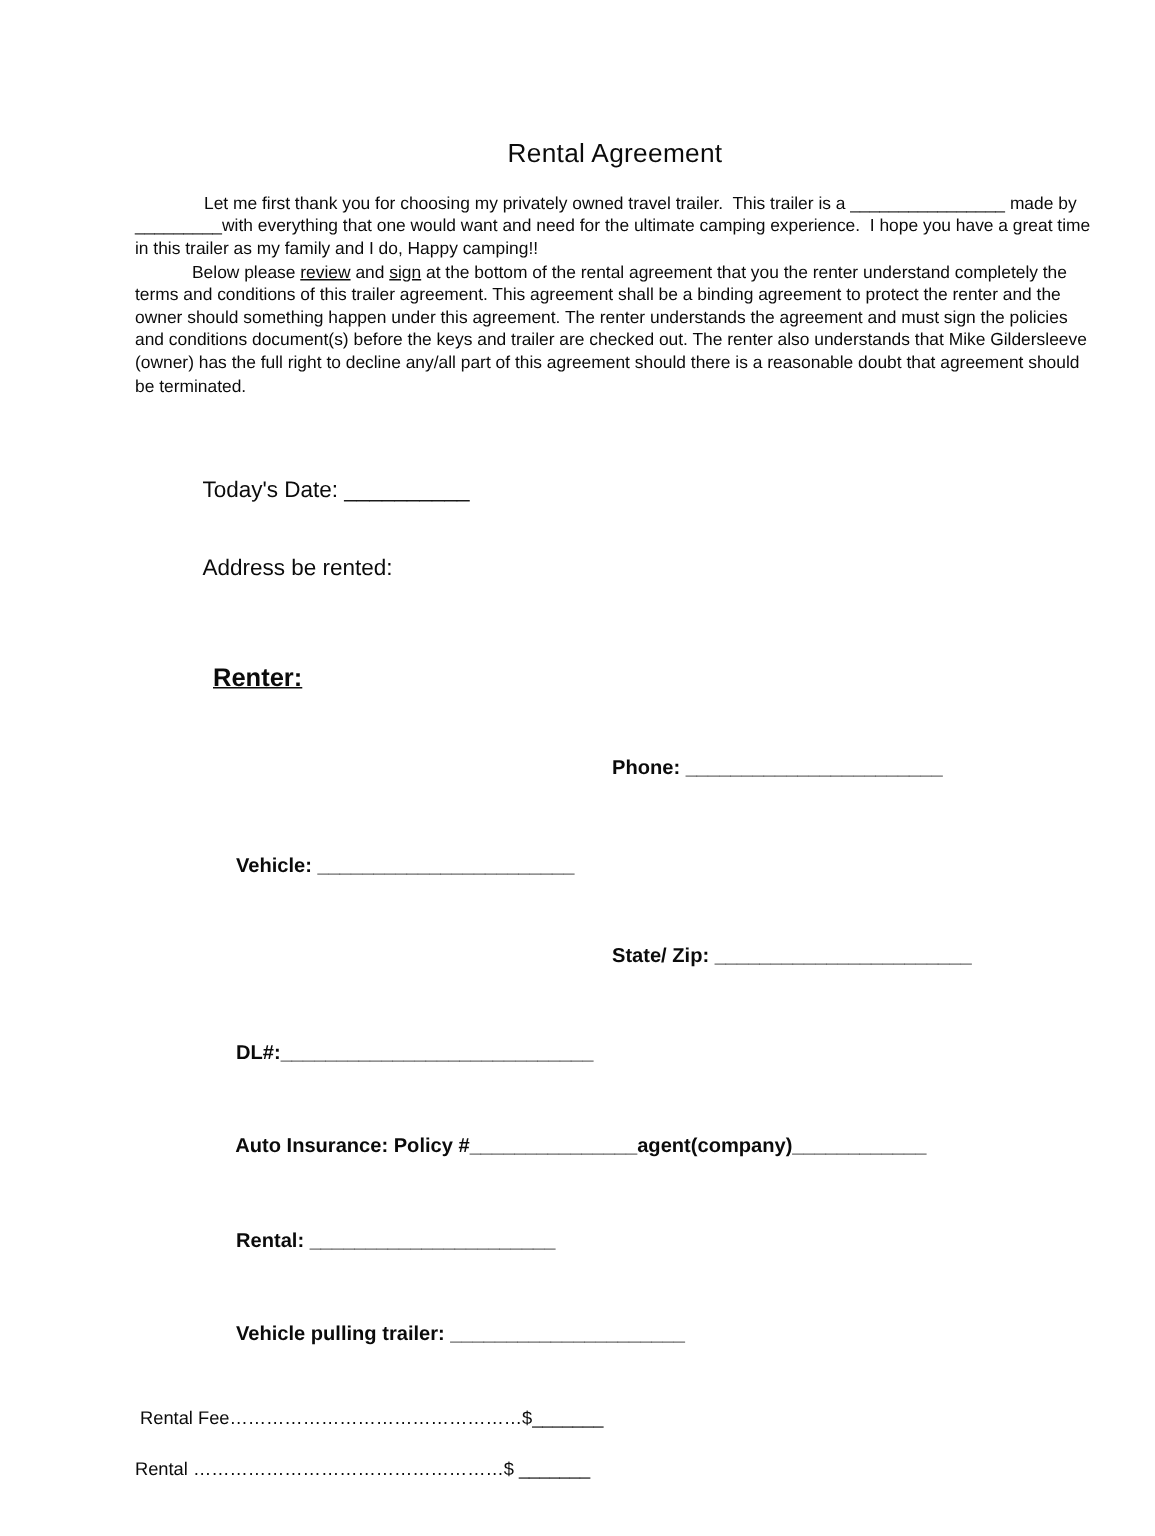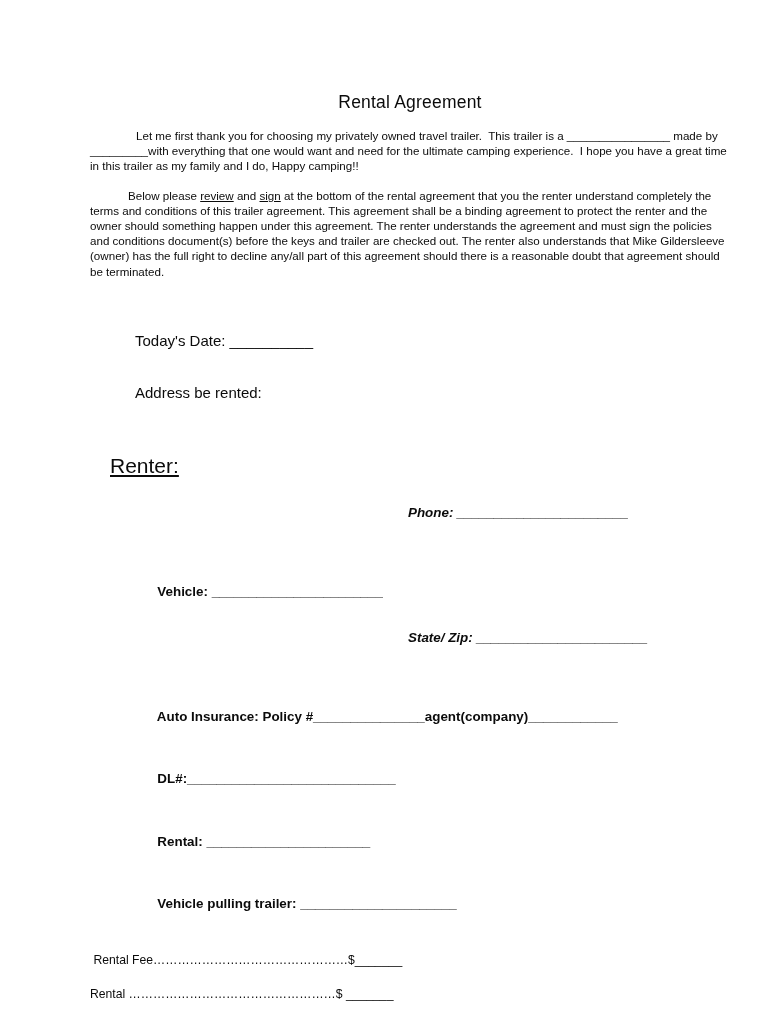--- a/index.html
+++ b/index.html
@@ -5,30 +5,30 @@
   html, body { margin:0; padding:0; background:#ffffff; }
   body {
     width:770px; height:1024px; overflow:hidden;
     font-family:"Liberation Sans", sans-serif;
     color:#0b0b0b;
   }
   .page { box-sizing:border-box; width:770px; height:1024px; padding:92px 40px 0 90px; position:relative; }
   .title { text-align:center; font-size:17.5px; line-height:21px; font-weight:400; letter-spacing:0.2px; }
   .para { font-size:11.6px; line-height:15.2px; white-space:pre-wrap; }
   .p1 { margin-top:15px; text-indent:46px; }
-  .p2 { margin-top:14px; text-indent:38px; }
+  .p2 { margin-top:0; text-indent:38px; }
   .u { text-decoration:underline; }
   .dateblock { margin:18px 0 0 45px; font-size:15px; line-height:17.5px; white-space:pre; }
   .renter-heading {
-    margin:20px 0 0 20px; font-size:21px; font-weight:normal;
+    margin:20px 0 0 52px; font-size:17px; font-weight:bold;
     text-decoration:underline; line-height:18px; display:inline-block;
   }
   .fields { margin:22px 0 0 45px; font-size:13.4px; font-weight:bold; }
   .frow { position:relative; line-height:20.8px; white-space:pre; }
-  .frow .right { position:absolute; left:273px; top:4px;font-style:italic; }
+  .frow .right { position:absolute; left:273px; top:18px; }
   .fees { margin-top:17px; font-size:12.2px; }
   .fee { height:34.4px; line-height:14px; white-space:pre; }
 </style>
 </head>
 <body>
 
 <div class="page">
 
   <div class="title">Rental Agreement</div>
 
@@ -49,24 +49,24 @@
     <div class="frow">
       <span class="right">Phone: _______________________</span>
     </div>
     <div class="frow">
       <span>Vehicle: _______________________</span>
     </div>
     <div class="frow">
       <span class="right">State/ Zip: _______________________</span>
     </div>
     <div class="frow">
-      <span>Auto Insurance: Policy #_______________agent(company)____________</span>
+      <span>DL#:____________________________</span>
     </div>
     <div class="frow">
-      <span>DL#:____________________________</span>
+      <span>Auto Insurance: Policy #_______________agent(company)____________</span>
     </div>
     <div class="frow">
       <span>Rental: ______________________</span>
     </div>
     <div class="frow">
       <span>Vehicle pulling trailer: _____________________</span>
     </div>
   </div>
 
   <div class="fees">

